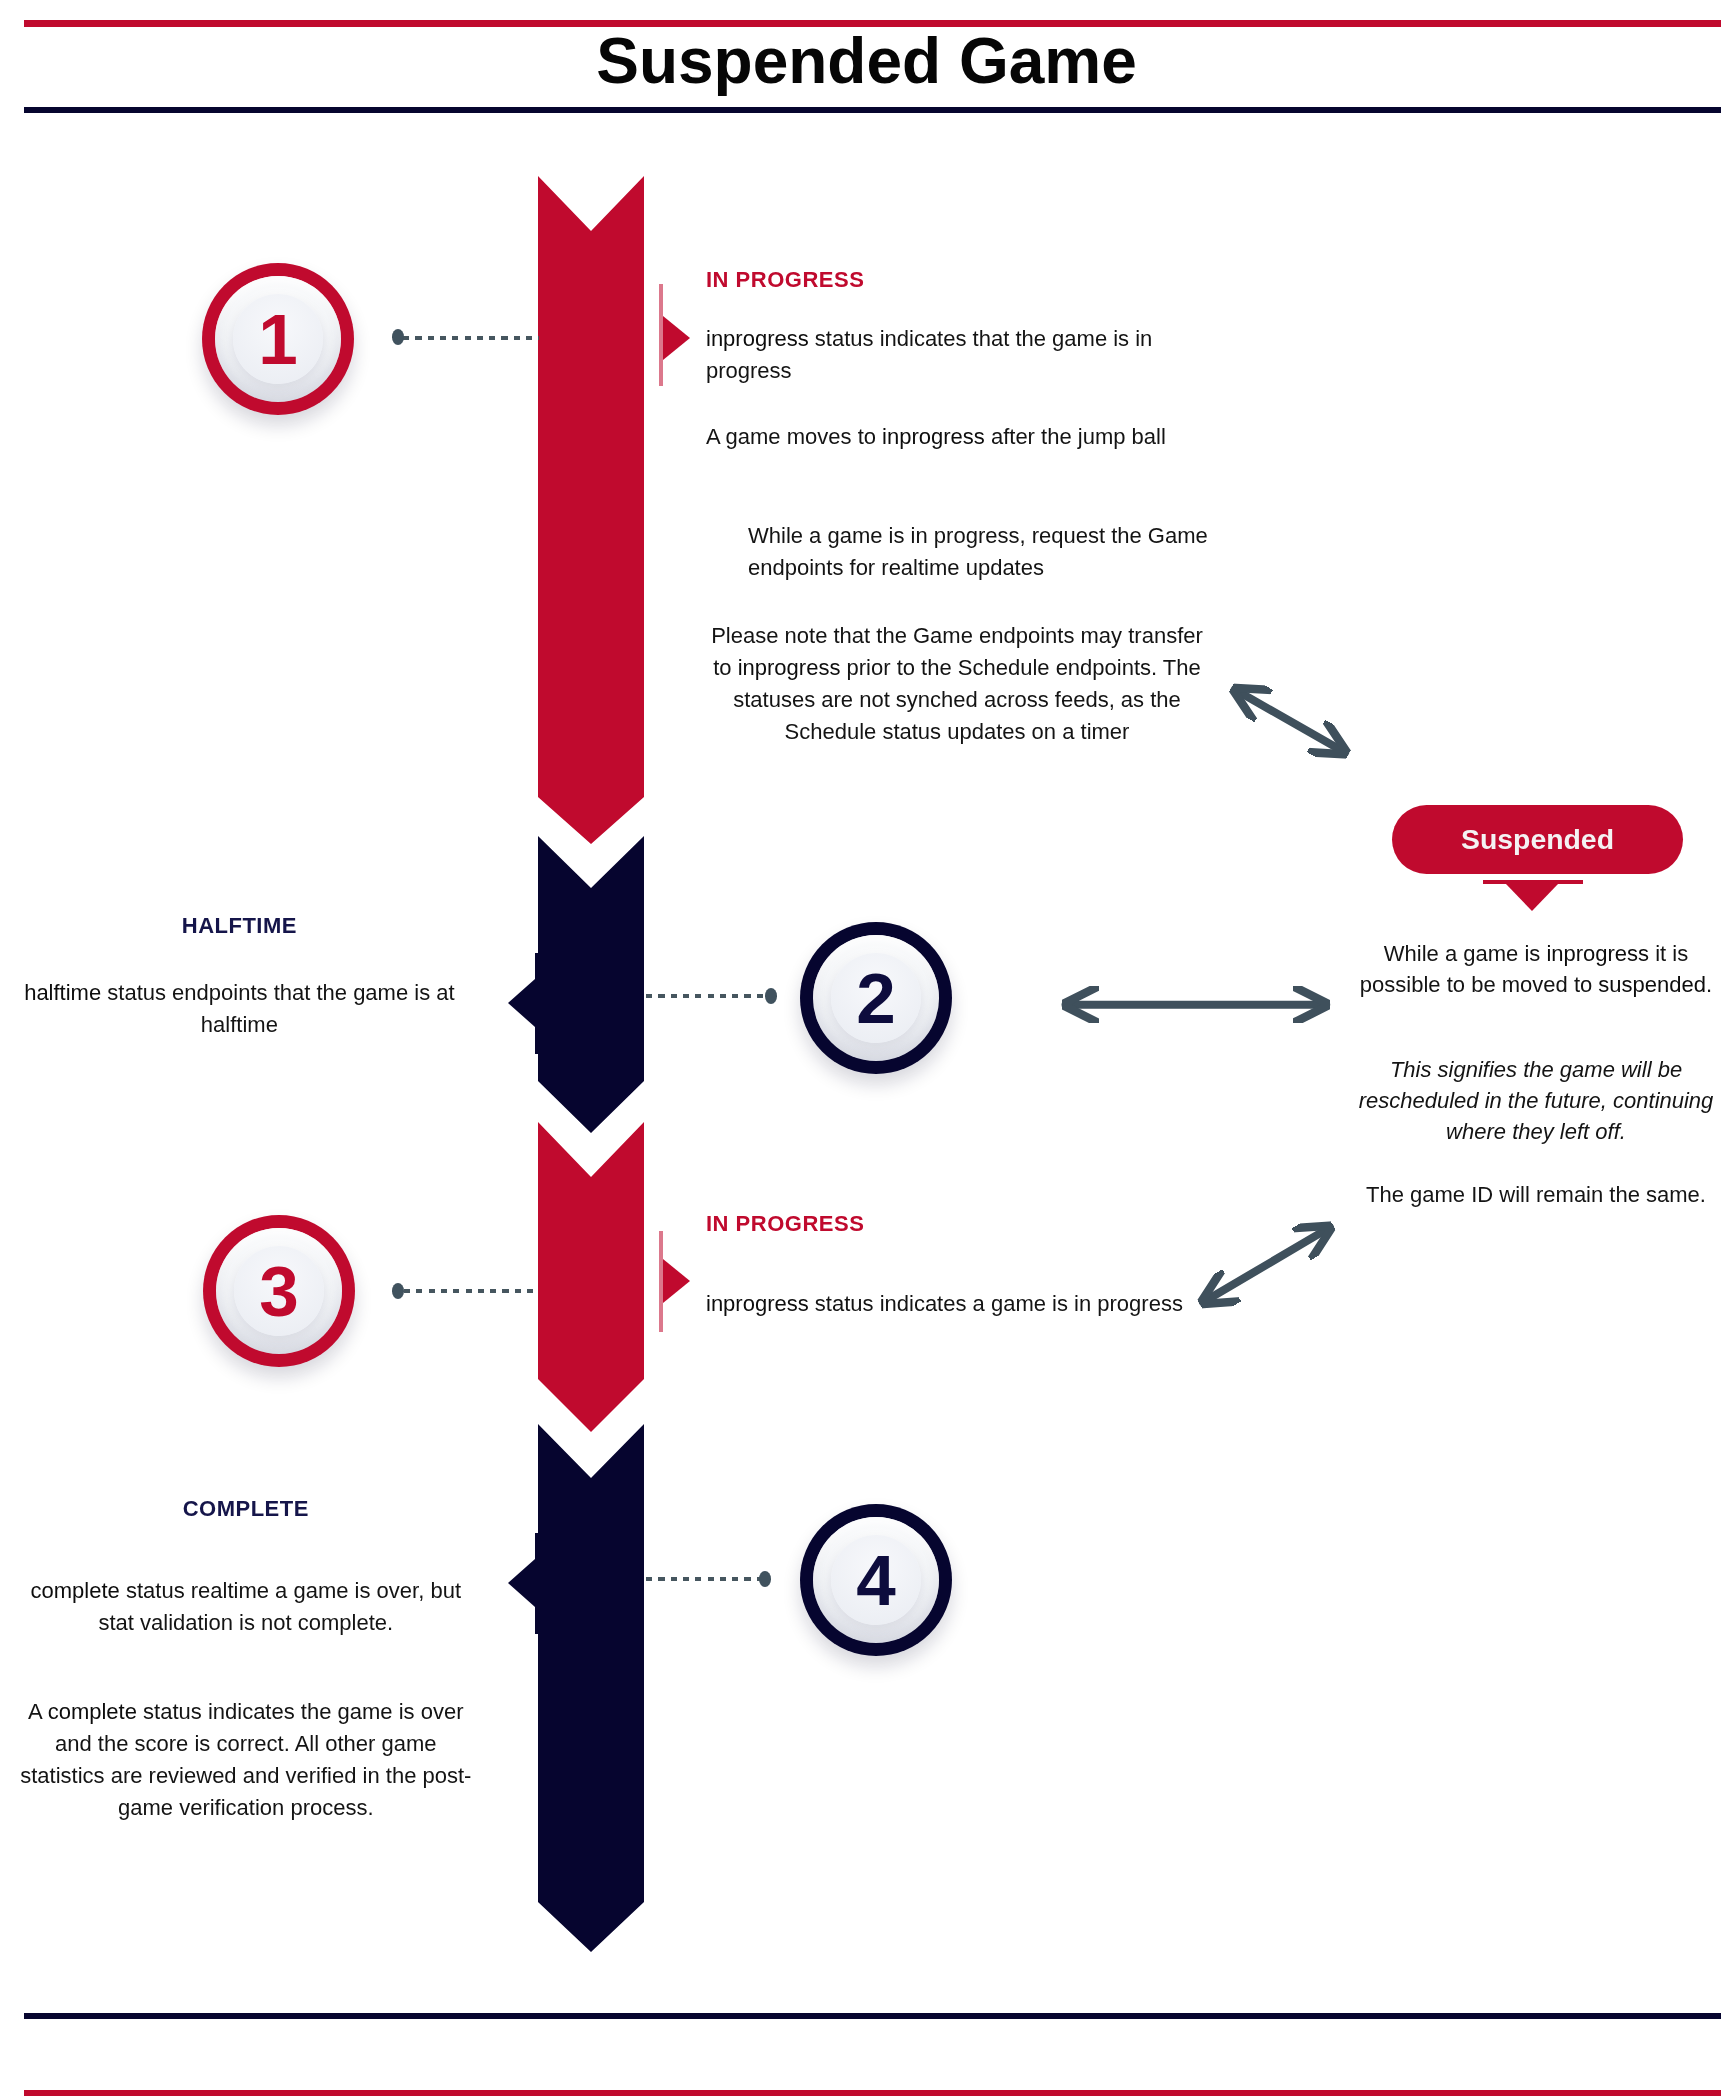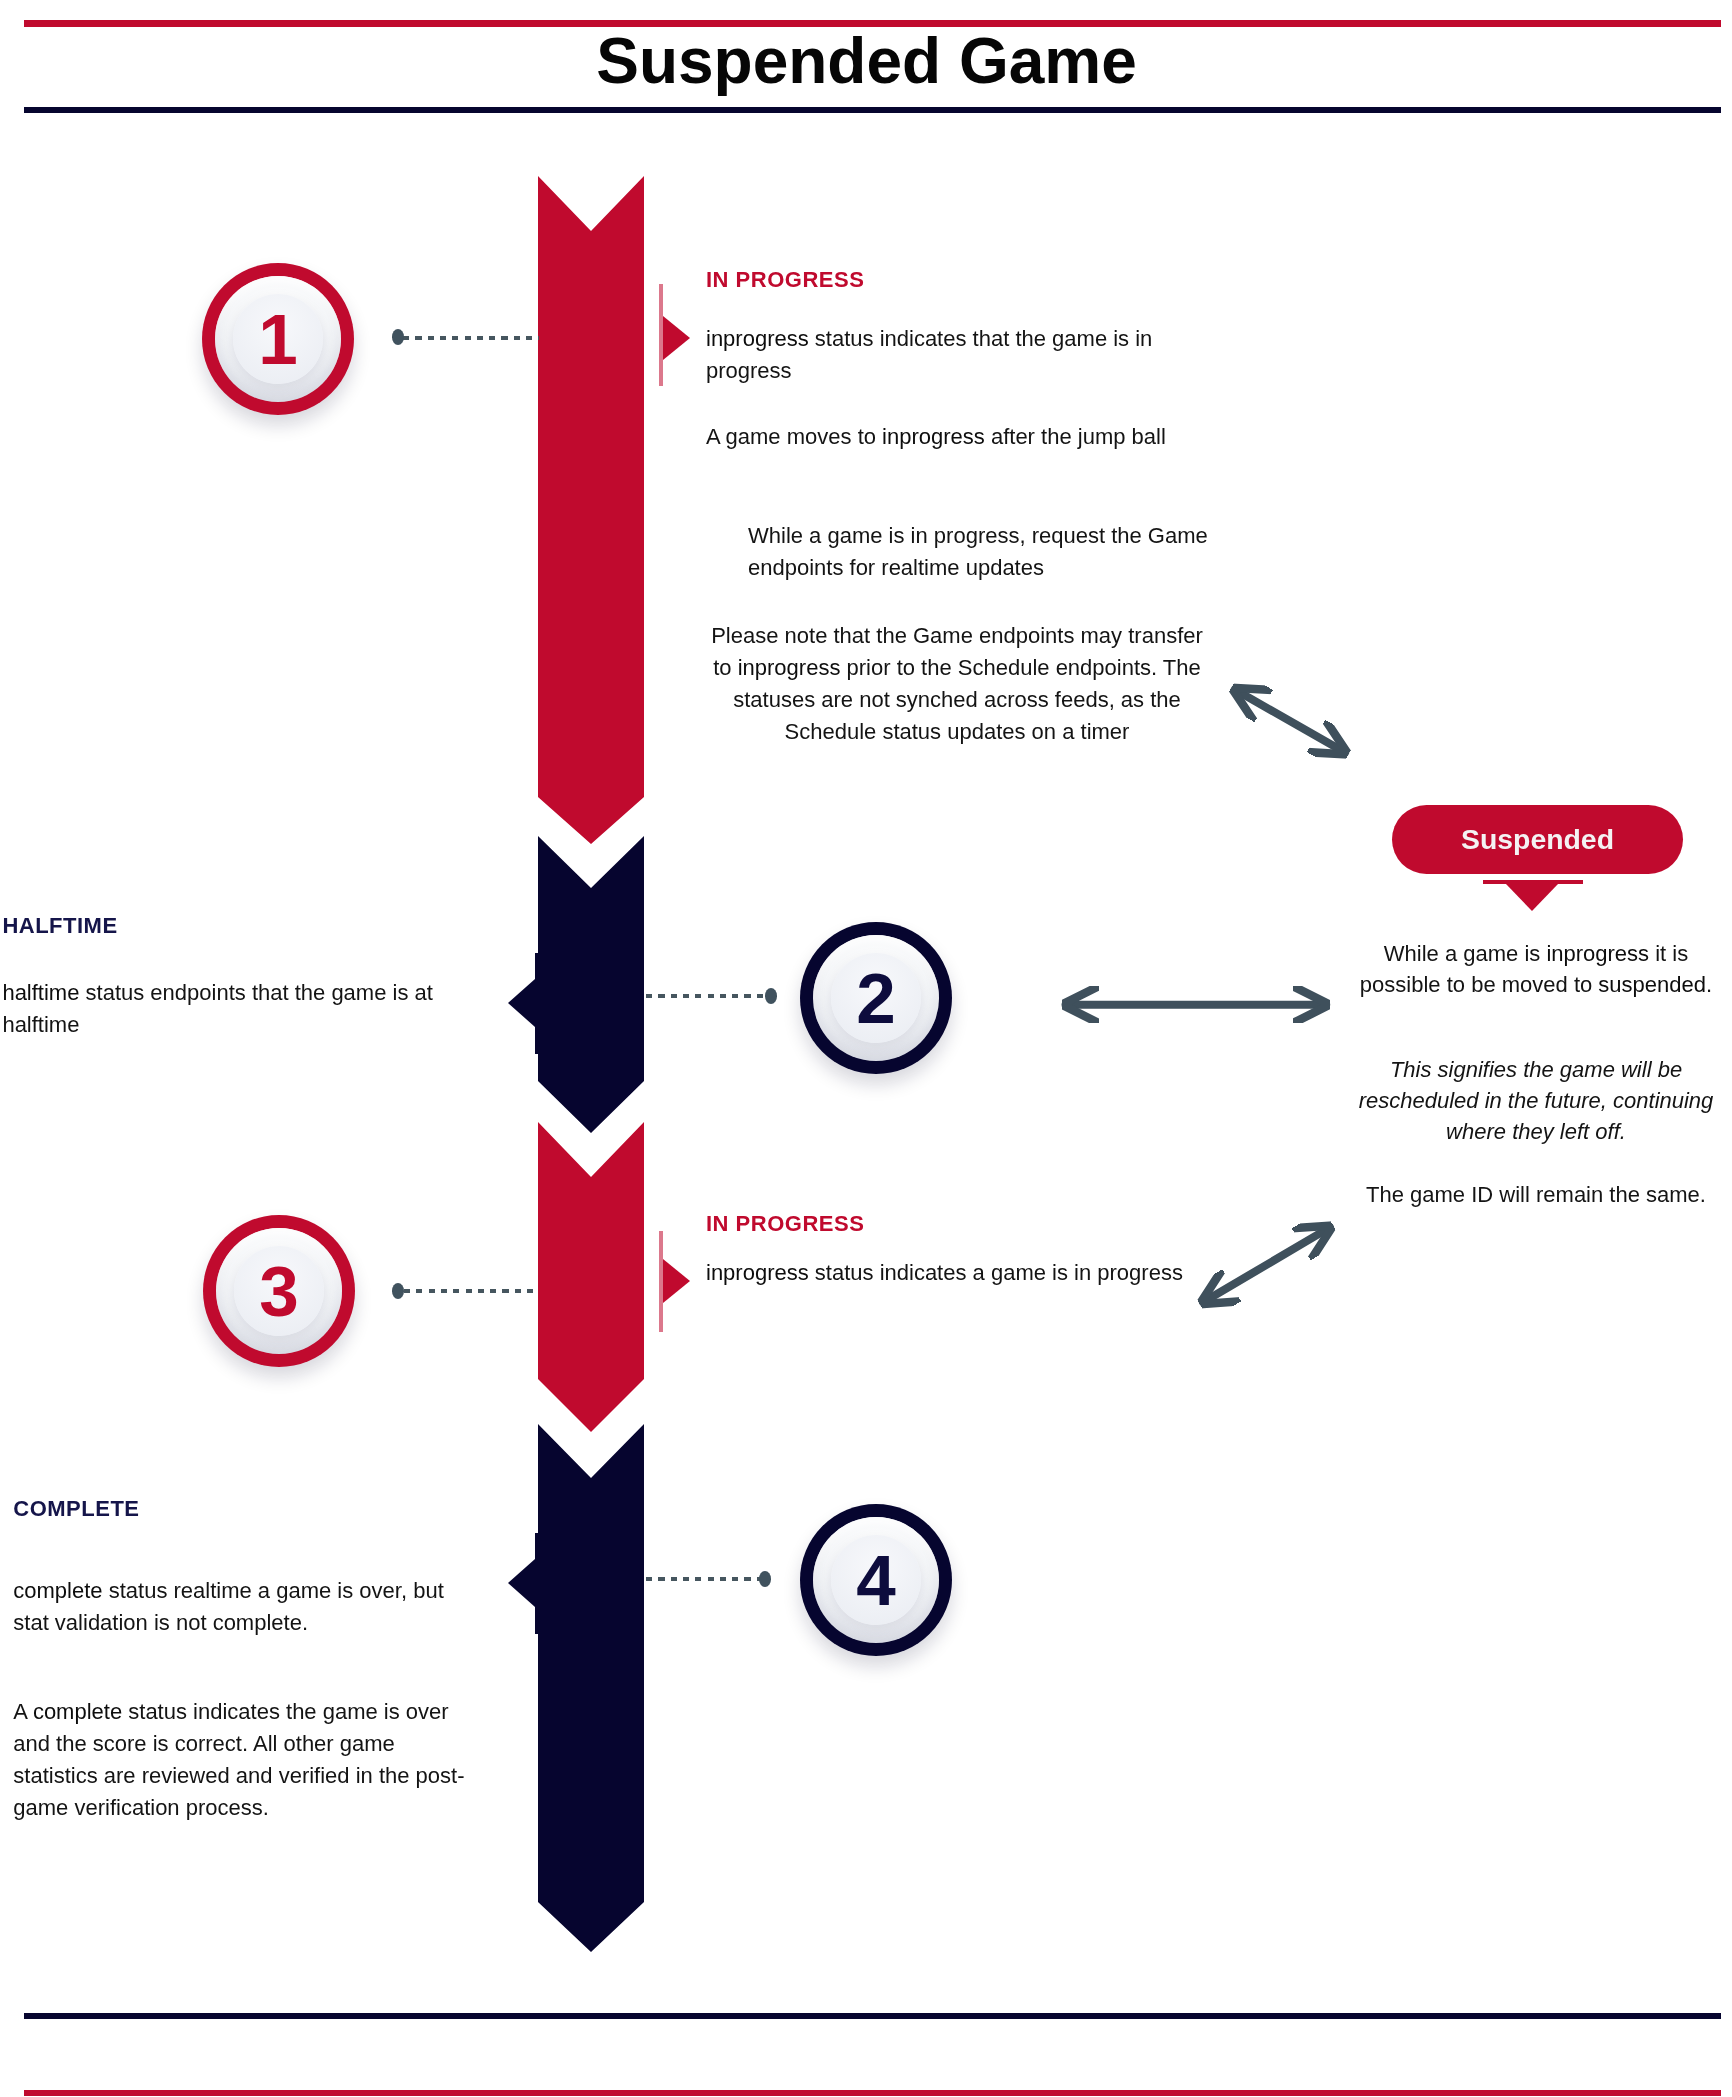--- a/index.html
+++ b/index.html
@@ -50,21 +50,21 @@
   .tri-right{position:absolute;width:0;height:0;border-top:22px solid transparent;
       border-bottom:22px solid transparent;border-left:27.5px solid var(--red);}
   .tri-left{position:absolute;width:0;height:0;border-top:24px solid transparent;
       border-bottom:24px solid transparent;border-right:27.5px solid var(--navy);}
   
   .h-sec{position:absolute;font-size:22px;font-weight:bold;letter-spacing:0.5px;line-height:30px;}
   .h-red{color:var(--red);}
   .h-navy{color:#15154a;}
   .para{position:absolute;font-size:22px;line-height:32px;color:#141414;margin:0;}
   .para b{font-weight:normal;color:#0d0d0d;}
-  .t-right{text-align:left;}
+  .t-right{text-align:center;}
   .t-center{text-align:center;}
   
   .pill{position:absolute;left:1392px;top:805px;width:291px;height:69px;border-radius:35px;
       background:var(--red);display:flex;align-items:center;justify-content:center;
       color:#f4f2f3;font-size:28.4px;font-weight:bold;}
   .pill-tail-bar{position:absolute;left:1483px;top:880px;width:100px;height:3.8px;background:var(--red);}
   .pill-tail-tri{position:absolute;left:1506px;top:884px;width:0;height:0;
       border-left:26.5px solid transparent;border-right:26.5px solid transparent;
       border-top:27.5px solid var(--red);}
   svg.arrows{position:absolute;left:0;top:0;pointer-events:none;}
@@ -125,21 +125,21 @@
   <div class="h-sec h-red" style="left:706px;top:265px;">IN PROGRESS</div>
   <p class="para" style="left:706px;top:323px;width:502px;"><b>inprogress</b><span> status indicates that the game is in progress</span></p>
   <p class="para" style="left:706px;top:421px;width:502px;"><span>A game moves to </span><b>inprogress</b><span> after the jump ball</span></p>
   <p class="para" style="left:748px;top:520px;width:502px;"><span>While a game is in progress, request the Game endpoints for realtime updates</span></p>
   <p class="para" style="left:706px;top:620px;width:502px;text-align:center;"><span>Please note that the Game endpoints may transfer to </span><b>inprogress</b><span> prior to the Schedule endpoints. The statuses are not synched across feeds, as the Schedule status updates on a timer</span></p>
 
   <div class="h-sec h-navy t-right" style="left:2.4px;top:911px;width:474px;">HALFTIME</div>
   <p class="para t-right" style="left:2.4px;top:977px;width:474px;"><b>halftime</b><span> status endpoints that the game is at halftime</span></p>
 
   <div class="h-sec h-red" style="left:706px;top:1209px;">IN PROGRESS</div>
-  <p class="para" style="left:706px;top:1257px;width:502px;"><b>inprogress</b><span> status indicates a game is in progress</span></p>
+  <p class="para" style="left:706px;top:1288px;width:502px;"><b>inprogress</b><span> status indicates a game is in progress</span></p>
 
   <div class="h-sec h-navy t-right" style="left:13.3px;top:1494px;width:465px;">COMPLETE</div>
   <p class="para t-right" style="left:13.3px;top:1575px;width:465px;"><b>complete</b><span> status realtime a game is over, but stat validation is not complete.</span></p>
   <p class="para t-right" style="left:13.3px;top:1696px;width:465px;"><span>A </span><b>complete</b><span> status indicates the game is over and the score is correct. All other game statistics are reviewed and verified in the post-game verification process.</span></p>
 
   <div class="pill">Suspended</div>
   <div class="pill-tail-bar"></div>
   <div class="pill-tail-tri"></div>
   <p class="para t-center" style="left:1351px;top:938px;width:370px;line-height:31px;"><span>While a game is </span><b>inprogress</b><span> it is possible to be moved to </span><b>suspended</b><span>.</span></p>
   <p class="para t-center" style="left:1351px;top:1054px;width:370px;line-height:31px;font-style:italic;"><span>This signifies the game will be rescheduled in the future, continuing where they left off.</span></p>

